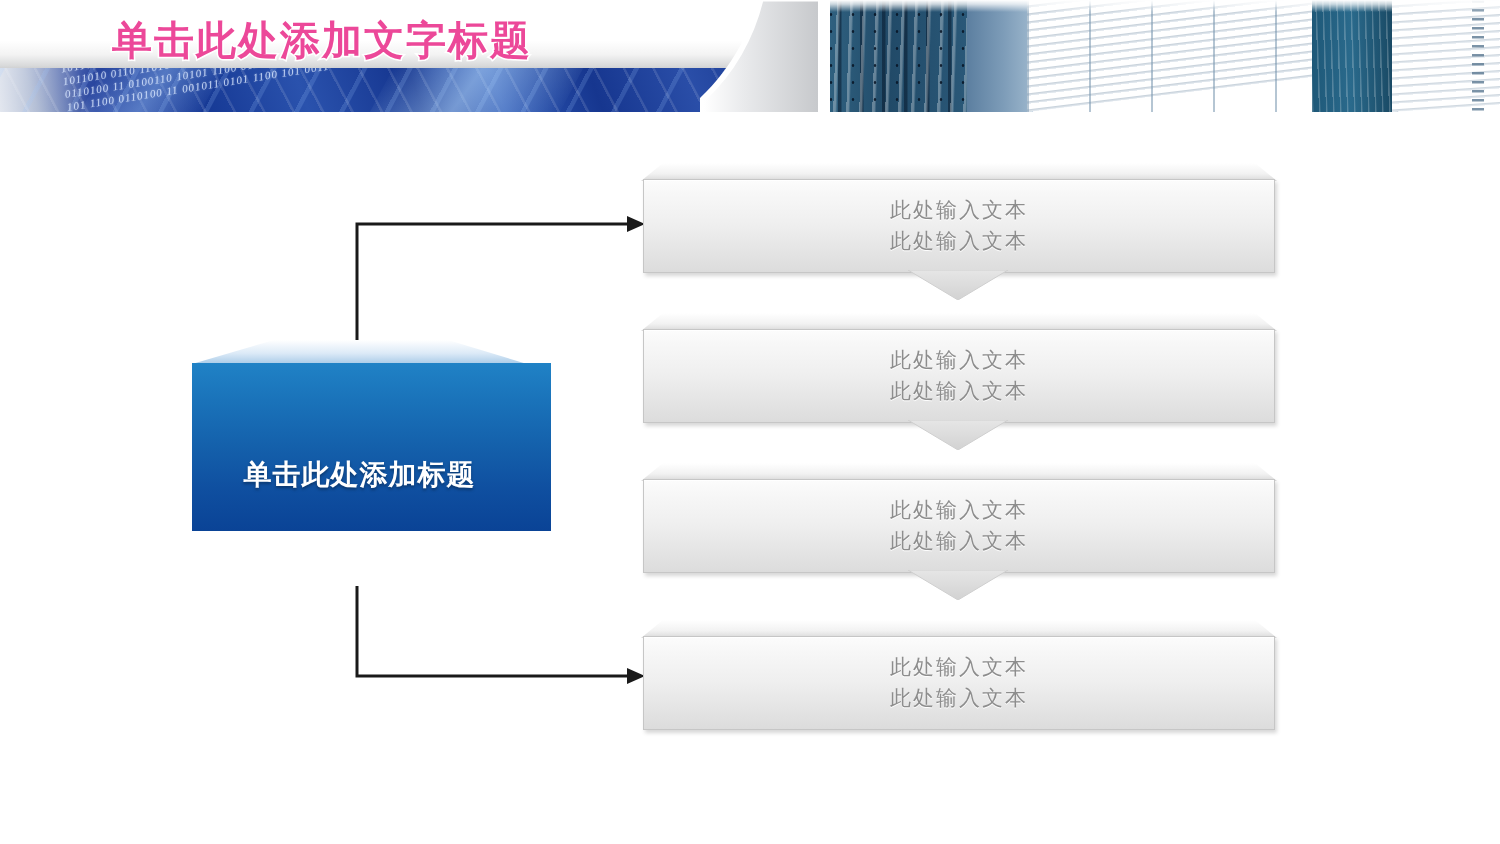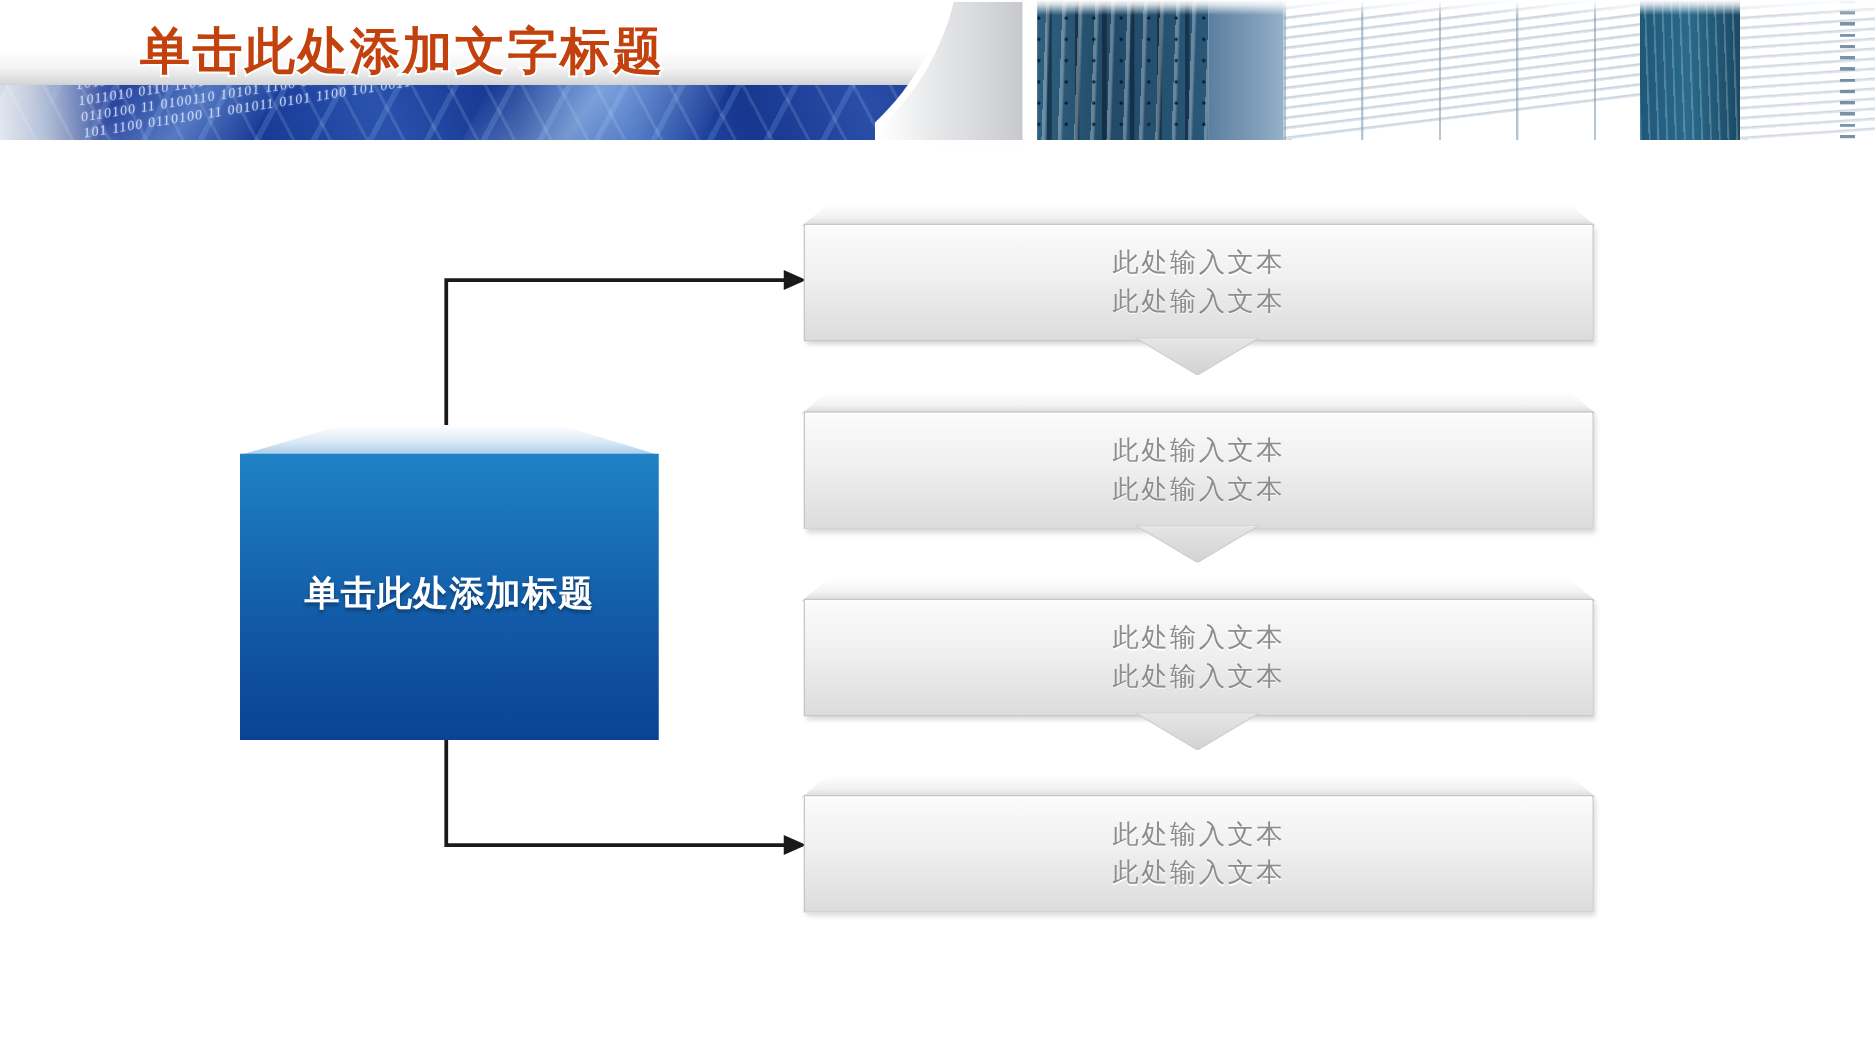--- a/index.html
+++ b/index.html
@@ -67,37 +67,37 @@
     background:linear-gradient(to bottom,#ffffff 0%,rgba(255,255,255,.75) 35%,rgba(255,255,255,0) 100%);}
 
   
   .swoosh{position:absolute;left:700px;top:-6px;width:130px;height:124px;overflow:hidden;}
   .swoosh svg{display:block;}
 
   .hdr-bottomline{position:absolute;left:0;top:112px;width:1500px;height:6px;
     background:linear-gradient(to bottom,#ffffff,#ffffff);}
 
   .title{position:absolute;left:112px;top:13px;
-    font-size:40px;font-weight:bold;letter-spacing:2px;color:#c2410c;
+    font-size:40px;font-weight:bold;letter-spacing:2px;color:#ec4899;
     font-family:"DejaVu Sans","Liberation Sans",sans-serif;
     -webkit-text-stroke:3px #ffffff;paint-order:stroke fill;
     text-shadow:0 1px 0 #fff,0 -1px 0 #fff,1px 0 0 #fff,-1px 0 0 #fff,1px 1px 0 #fff,-1px -1px 0 #fff;
     white-space:nowrap;}
 
   
   .canvas{position:absolute;left:0;top:118px;width:1500px;height:726px;}
 
   
   .connectors{position:absolute;left:0;top:0;width:1500px;height:726px;}
 
   
   .bluebox{position:absolute;left:192px;top:222px;width:335px;height:246px;}
   .bluebox-top{position:absolute;left:0;top:0;width:335px;height:24px;}
-  .bluebox-body{position:absolute;left:0;top:23px;width:335px;height:229px;
-    background:linear-gradient(to bottom,#2082c6 0%,#1a73ba 22%,#1460ab 50%,#0f4fa0 75%,#0a4396 100%);}
+  .bluebox-body{position:absolute;left:0;top:23px;width:335px;height:168px;
+    background:linear-gradient(to bottom,#2082c6 0%,#1a73ba 22%,#1460ab 50%,#0f4fa0 75%,#0a4396 100%);padding-left:24px;}
   .bluebox-label{position:absolute;left:0;top:0;width:335px;height:223px;
     display:flex;align-items:center;justify-content:center;
     color:#ffffff;font-size:28px;font-weight:bold;letter-spacing:1px;
     font-family:"DejaVu Sans","Liberation Sans",sans-serif;
     text-shadow:0 2px 3px rgba(0,0,0,.35);}
 
   
   .gbox{position:absolute;left:643px;width:632px;}
   .gbox-shelf{position:absolute;left:-2px;top:0;width:636px;height:18px;}
   .gbox-main{position:absolute;left:0;top:16px;width:630px;height:92px;

